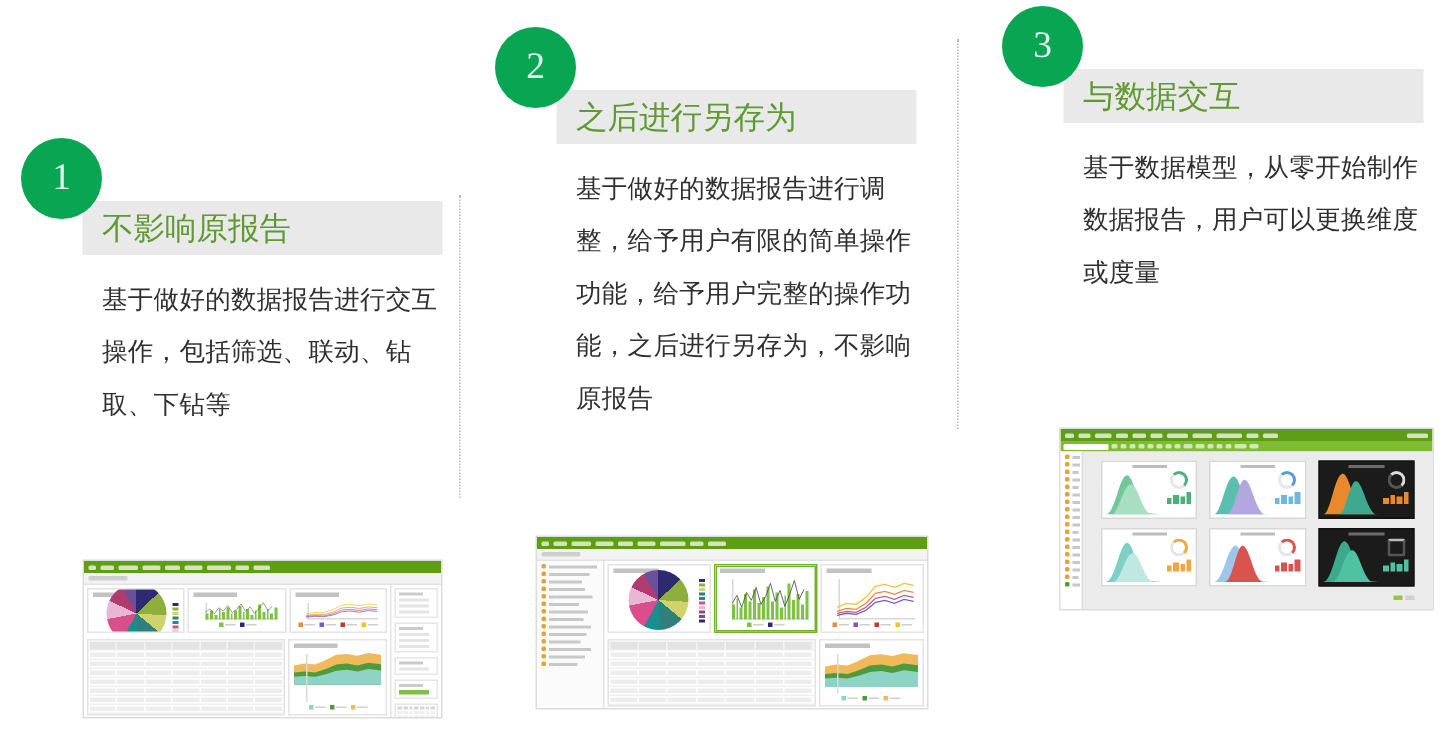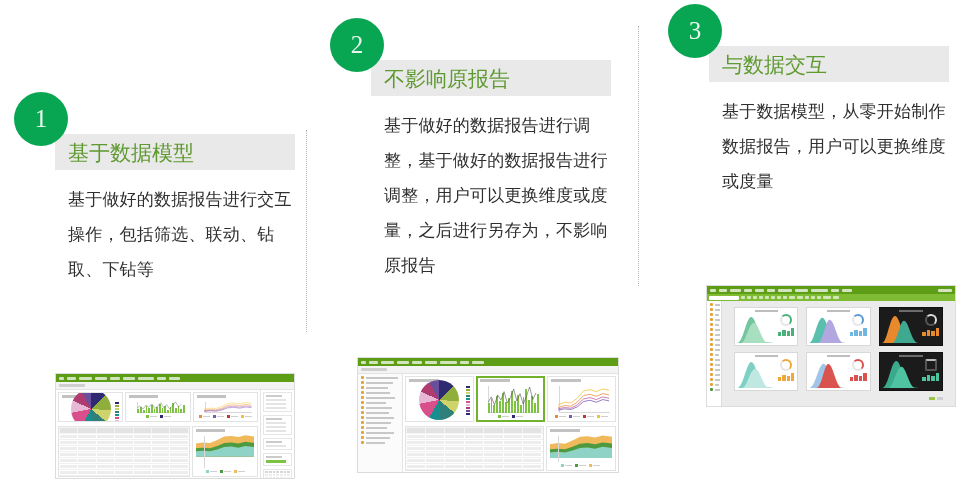--- a/index.html
+++ b/index.html
@@ -271,21 +271,21 @@
 <body>
 
 <div class="stage">
 
   <div class="divider d1"></div>
   <div class="divider d2"></div>
 
   <div class="col col1">
     <div class="badge">1</div>
     <div class="heading-band"></div>
-    <div class="heading-text">基于数据模型</div>
+    <div class="heading-text">不影响原报告</div>
     <div class="body-text">基于做好的数据报告进行交互操作，包括筛选、联动、钻取、下钻等</div>
 
     <div class="thumb t1">
       <div class="tb-menubar">
         <i class="mi" style="width:5px"></i>
         <i class="mi" style="width:9px"></i>
         <i class="mi" style="width:13px"></i>
         <i class="mi" style="width:12px"></i>
         <i class="mi" style="width:10px"></i>
         <i class="mi" style="width:12px"></i>
@@ -543,22 +543,22 @@
 
           </div>
         </div>
       </div>
     </div>
   </div>
 
   <div class="col col2">
     <div class="badge">2</div>
     <div class="heading-band"></div>
-    <div class="heading-text">不影响原报告</div>
-    <div class="body-text">基于做好的数据报告进行调整，基于做好的数据报告进行调整，用户可以更换维度或度量，之后进行另存为，不影响原报告</div>
+    <div class="heading-text">之后进行另存为</div>
+    <div class="body-text">基于做好的数据报告进行调整，给予用户有限的简单操作功能，给予用户完整的操作功能，之后进行另存为，不影响原报告</div>
 
     <div class="thumb t2">
       <div class="tb-menubar">
         <i class="mi" style="width:5px"></i>
         <i class="mi" style="width:9px"></i>
         <i class="mi" style="width:13px"></i>
         <i class="mi" style="width:12px"></i>
         <i class="mi" style="width:10px"></i>
         <i class="mi" style="width:12px"></i>
         <i class="mi" style="width:17px"></i>

